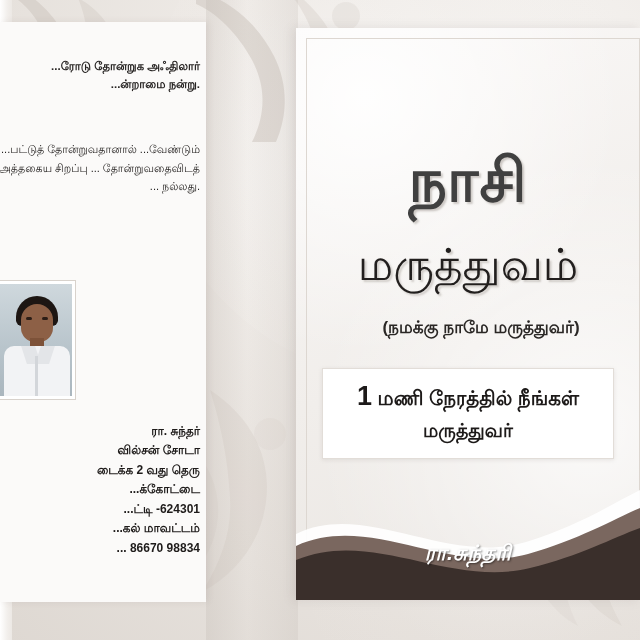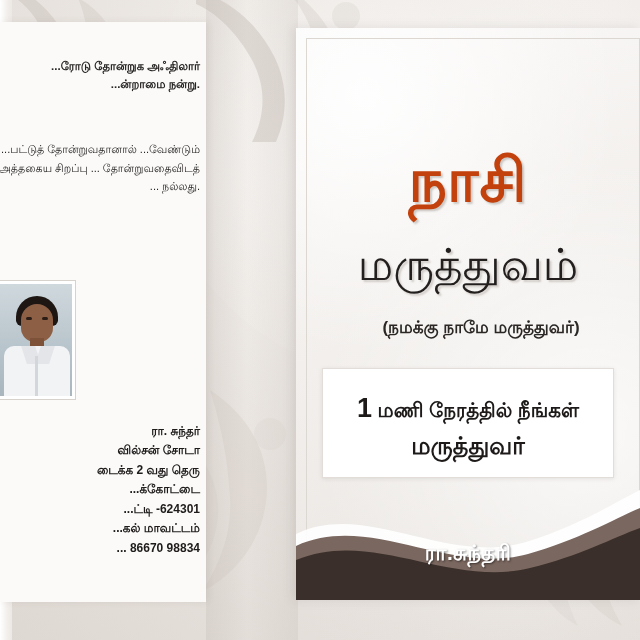--- a/index.html
+++ b/index.html
@@ -206,21 +206,21 @@
   }
 
   .title-main {
     position: absolute;
     left: 0; right: 0;
     top: 118px;
     text-align: center;
     font-size: 60px;
     font-weight: bold;
     letter-spacing: 1px;
-    color: #c2410c;
+    color: #404040;
     text-shadow: 2px 2px 2px rgba(150,142,136,0.45);
   }
   .title-sub {
     position: absolute;
     left: 0; right: 0;
     top: 212px;
     text-align: center;
     font-size: 44px;
     font-weight: normal;
     color: #221f1e;
@@ -236,51 +236,52 @@
     font-weight: bold;
     color: #2a2725;
     padding-left: 26px;
   }
 
   .highlight-box {
     position: absolute;
     left: 26px;
     top: 340px;
     width: 292px;
-    padding: 24px 6px 14px;
+    padding: 12px 6px 14px;
     background: #ffffff;
     border: 1px solid #e2ddd8;
     box-shadow: 0 1px 4px rgba(140,132,126,0.18);
     text-align: center;
     box-sizing: border-box;
   }
   .highlight-line1 {
     font-size: 20px;
     font-weight: bold;
     color: #1d1a19;
     white-space: nowrap;
   }
   .highlight-line1 .big-num {
     font-size: 27px;
     font-weight: bold;
   }
   .highlight-line2 {
     margin-top: 8px;
-    font-size: 24px;
+    font-size: 19px;
     font-weight: bold;
     color: #1d1a19;
   }
 
   
   .ribbon-wrap {
     position: absolute;
     left: 0; right: 0;
     bottom: 0;
     height: 130px;
     overflow: hidden;
+    font-style: italic;
   }
   .ribbon-svg { position: absolute; left: 0; top: 0; }
   .author-name {
     position: absolute;
     left: 0; right: 0;
     bottom: 32px;
     text-align: center;
     font-size: 21px;
     font-weight: bold;
     color: #ffffff;

